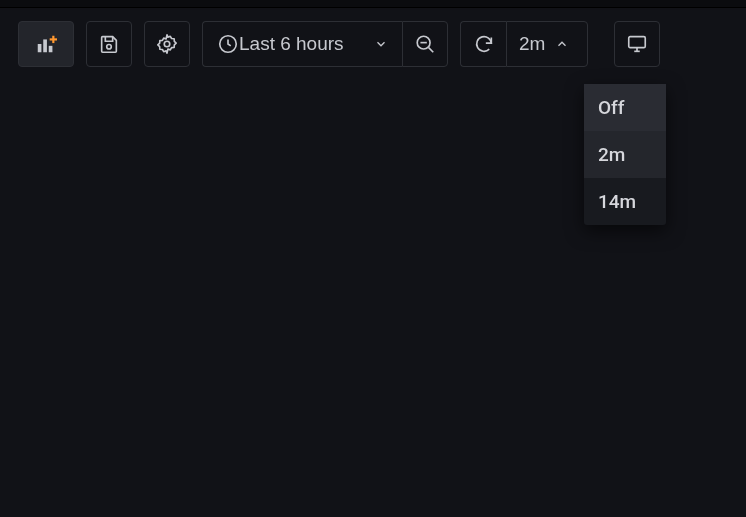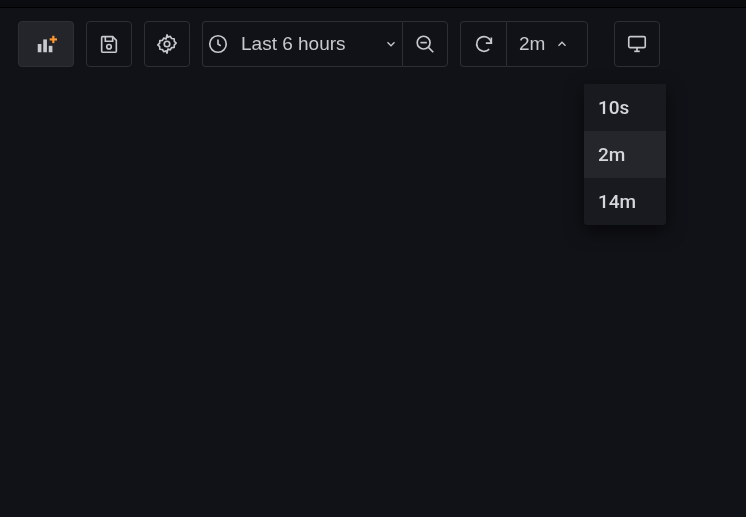--- a/index.html
+++ b/index.html
@@ -41,22 +41,21 @@
     }
     .group {
       display: inline-flex;
     }
     .group .btn { border-radius: 0; border-right-width: 0; }
     .group .btn:first-child { border-top-left-radius: 4px; border-bottom-left-radius: 4px; }
     .group .btn:last-child { border-top-right-radius: 4px; border-bottom-right-radius: 4px; border-right-width: 1px; }
     .btn svg { width: 22px; height: 22px; stroke: #c7c9cf; fill: none; stroke-width: 1.8; }
     .add-panel svg { stroke: none; }
     .time-picker {
-      padding: 0 4px;
-      gap: 12px;
+      padding: 0 14px;
       justify-content: flex-start;
       width: 200px;
       align-items: center;
     }
     .time-label {
       color: #c7c9cf;
       font-size: 19px;
       font-weight: 500;
       flex: 1;
       text-align: left;
@@ -172,16 +171,16 @@
     <svg viewBox="0 0 24 24">
       <rect x="3" y="4" width="18" height="12" rx="1.5"></rect>
       <line x1="9" y1="20" x2="15" y2="20"></line>
       <line x1="12" y1="16" x2="12" y2="20"></line>
     </svg>
   </button>
 
 </div>
 
 <div class="dropdown">
-  <div class="dd-item">10s</div>
+  <div class="dd-item hover">Off</div>
   <div class="dd-item selected">2m</div>
   <div class="dd-item">14m</div>
 </div>
 
 </body></html>

